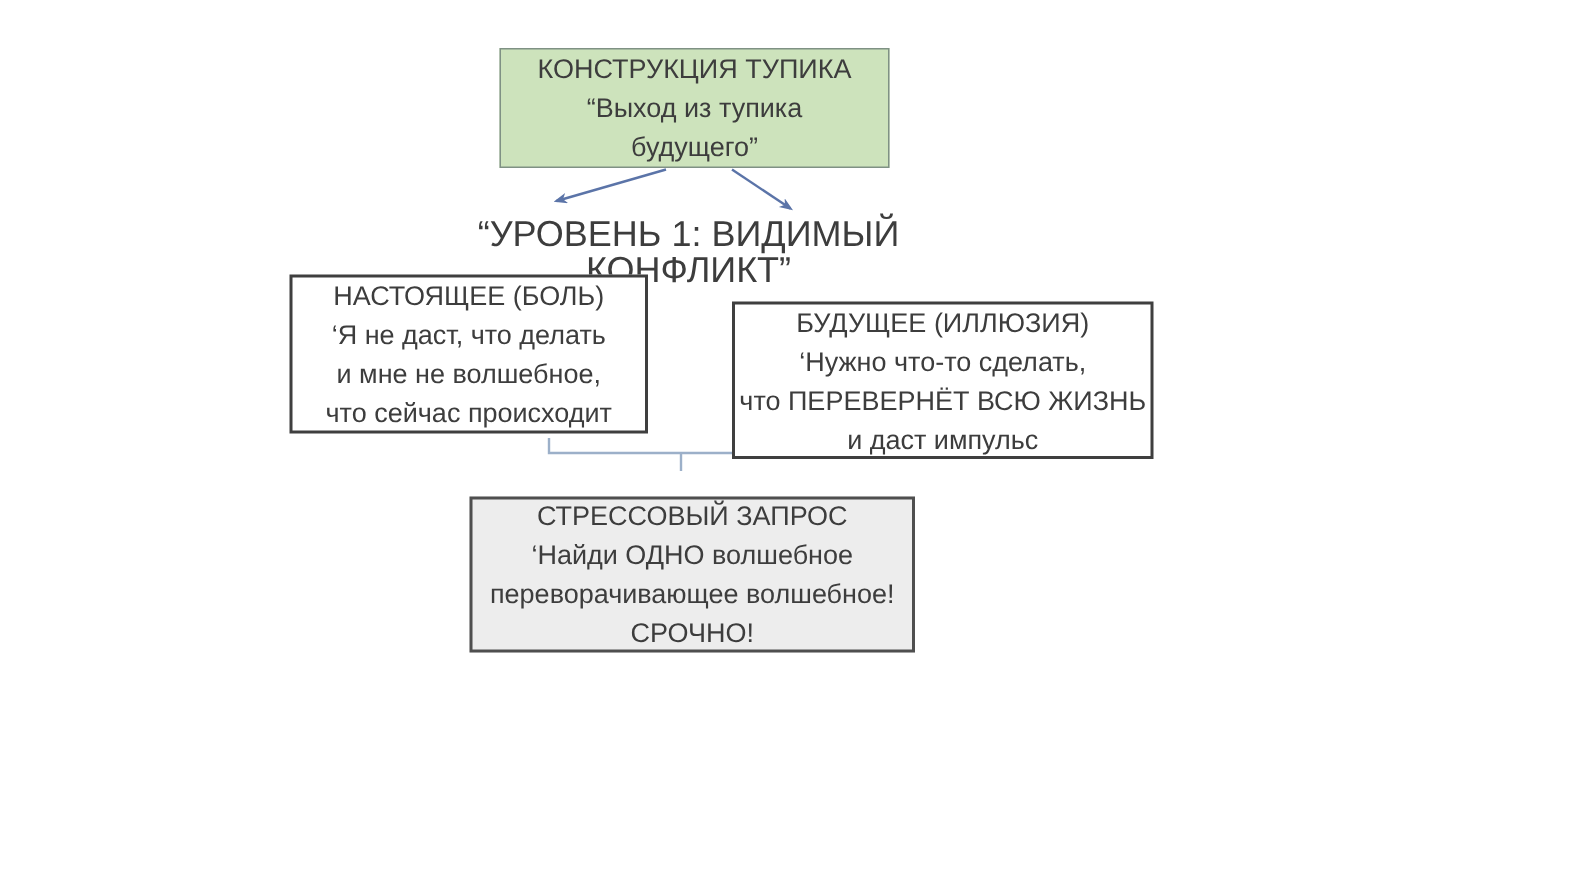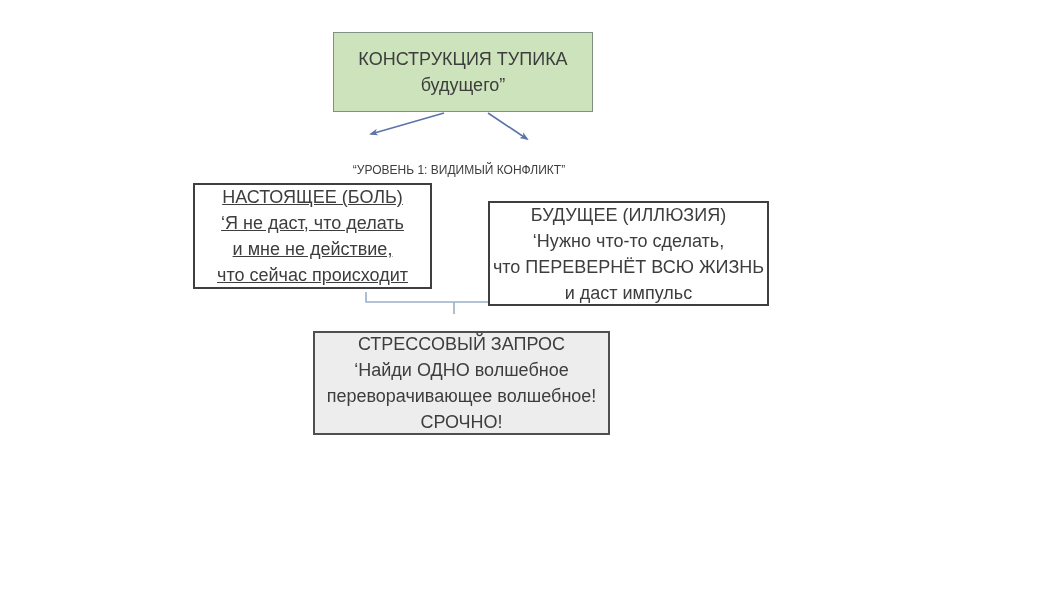--- a/index.html
+++ b/index.html
@@ -32,25 +32,25 @@
     background:#ffffff;
     border:2px solid var(--c-white-box-border);
   }
   .box span{display:block;white-space:nowrap;}
   .title-box{
     left:333px;top:32px;width:260px;height:80px;
     background:var(--c-green-fill);
     border:1.5px solid var(--c-green-border);
   }
   .level-label{
-    position:absolute;left:254px;top:158px;width:410px;
-    text-align:center;font-size:12px;line-height:24px;
+    position:absolute;left:254px;top:145px;width:410px;
+    text-align:center;font-size:24px;line-height:24px;
     color:var(--c-text);
   }
-  .present-box{left:193px;top:183px;width:239px;height:106px;text-decoration:underline;}
+  .present-box{left:193px;top:183px;width:239px;height:106px;}
   .future-box{left:488px;top:183px;width:281px;height:105px;margin-top:18px;}
   .stress-box{
     left:313px;top:331px;width:297px;height:104px;
     background:var(--c-gray-fill);
     border:2px solid var(--c-gray-border);
   }
   svg.overlay{
     position:absolute;left:0;top:0;width:1050px;height:591px;
     pointer-events:none;
   }
@@ -69,29 +69,30 @@
         <path class="arrowhead" d="M0,0 L9,3.5 L0,7 L2.5,3.5 Z"></path>
       </marker>
     </defs>
     <line class="arrowline" x1="444" y1="113" x2="371" y2="134" marker-end="url(#ah)"></line>
     <line class="arrowline" x1="488" y1="113" x2="527" y2="139" marker-end="url(#ah)"></line>
     <path class="bracketline" d="M366,292 L366,302 L543,302 L543,292 M454,302 L454,314"></path>
   </svg>
 
   <div class="box title-box">
     <span>КОНСТРУКЦИЯ ТУПИКА</span>
+    <span>“Выход из тупика</span>
     <span>будущего”</span>
   </div>
 
   <div class="level-label">“УРОВЕНЬ 1: ВИДИМЫЙ КОНФЛИКТ”</div>
 
   <div class="box present-box">
     <span>НАСТОЯЩЕЕ (БОЛЬ)</span>
     <span>‘Я не даст, что делать</span>
-    <span>и мне не действие,</span>
+    <span>и мне не волшебное,</span>
     <span>что сейчас происходит</span>
   </div>
 
   <div class="box future-box">
     <span>БУДУЩЕЕ (ИЛЛЮЗИЯ)</span>
     <span>‘Нужно что-то сделать,</span>
     <span>что ПЕРЕВЕРНЁТ ВСЮ ЖИЗНЬ</span>
     <span>и даст импульс</span>
   </div>
 

